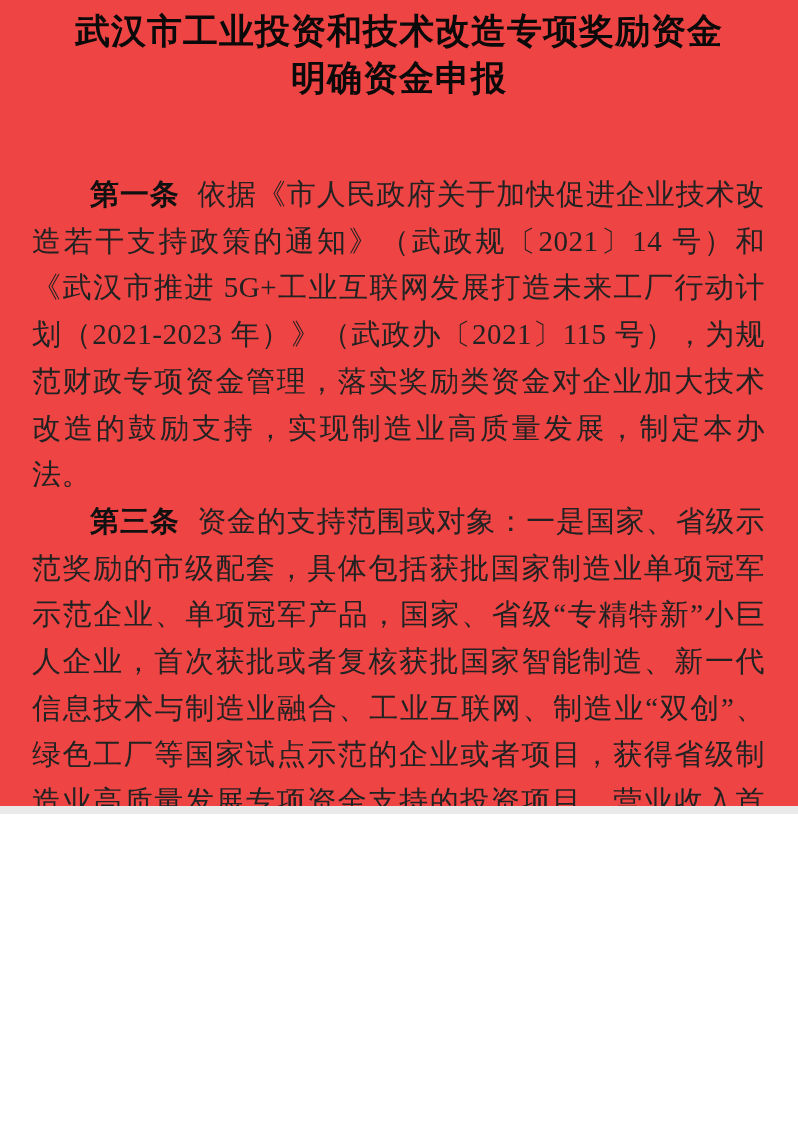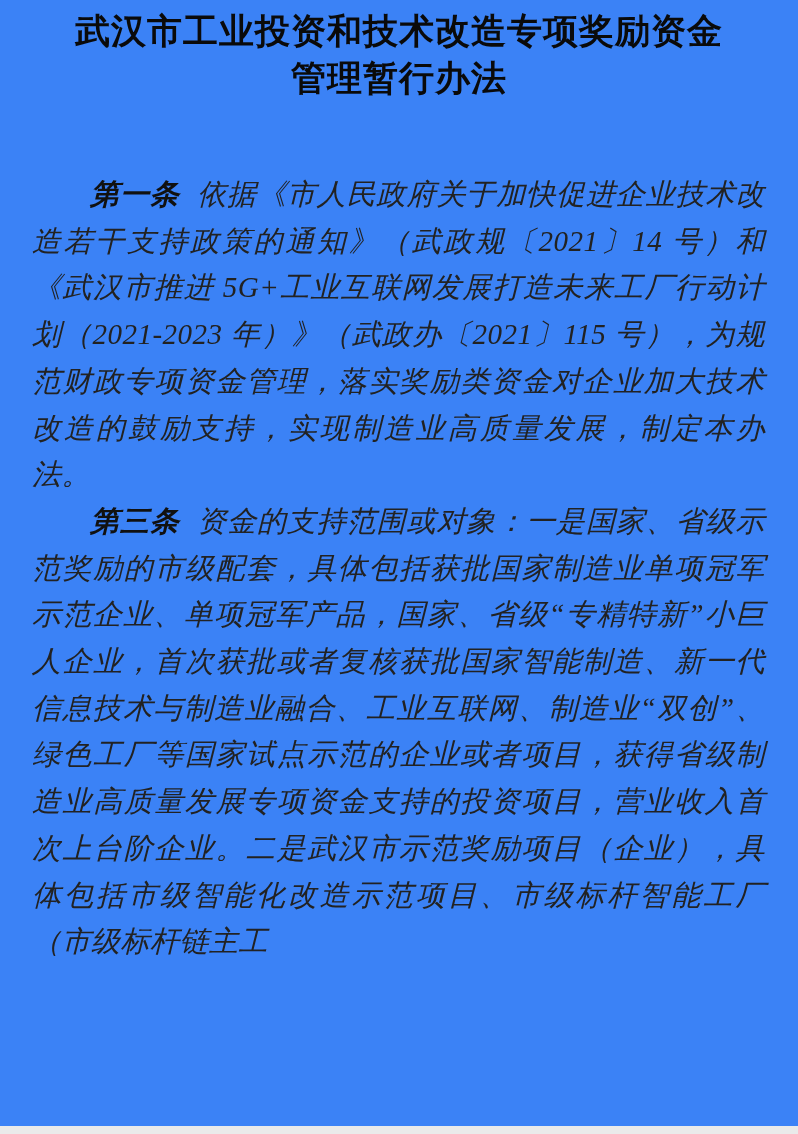--- a/index.html
+++ b/index.html
@@ -3,22 +3,22 @@
 <meta charset="utf-8">
 <style>
   html, body {
     margin: 0;
     padding: 0;
     background: #ffffff;
   }
   .page {
     position: relative;
     width: 798px;
-    height: 1134px;
-    background: #3b82f6;
+    height: 814px;
+    background: #ef4444;
     overflow: hidden;
     font-family: "Liberation Serif", "DejaVu Serif", serif;
   }
   .doc-title {
     margin: 8px 30px 0 30px;
     text-align: center;
     font-family: "Liberation Serif", "DejaVu Serif", serif;
     font-weight: bold;
     font-size: 35px;
     line-height: 47px;
@@ -34,21 +34,20 @@
   .article {
     margin: 0;
     text-indent: 2em;
     font-family: "Liberation Serif", "DejaVu Serif", serif;
     font-size: 29px;
     line-height: 46.7px;
     letter-spacing: 0.5px;
     color: #222222;
     text-align: justify;
     word-break: break-all;
-    font-style: italic;
   }
   .article .article-label {
     font-family: "Liberation Sans", "DejaVu Sans", sans-serif;
     font-weight: bold;
     color: #111111;
     margin-right: 0.6em;
   }
   .bottom-edge {
     position: absolute;
     left: 0;
@@ -58,21 +57,21 @@
     background: #eaeaea;
   }
 </style>
 </head>
 <body>
 
 <div class="page">
 
   <h1 class="doc-title">
     <span class="title-line">武汉市工业投资和技术改造专项奖励资金</span>
-    <span class="title-line">管理暂行办法</span>
+    <span class="title-line">明确资金申报</span>
   </h1>
 
   <div class="doc-body">
 
     <p class="article">
       <span class="article-label">第一条</span><span class="article-text">依据《市人民政府关于加快促进企业技术改造若干支持政策的通知》（武政规〔2021〕14 号）和《武汉市推进 5G+工业互联网发展打造未来工厂行动计划（2021-2023 年）》（武政办〔2021〕115 号），为规范财政专项资金管理，落实奖励类资金对企业加大技术改造的鼓励支持，实现制造业高质量发展，制定本办法。</span>
     </p>
 
 
     <p class="article">

